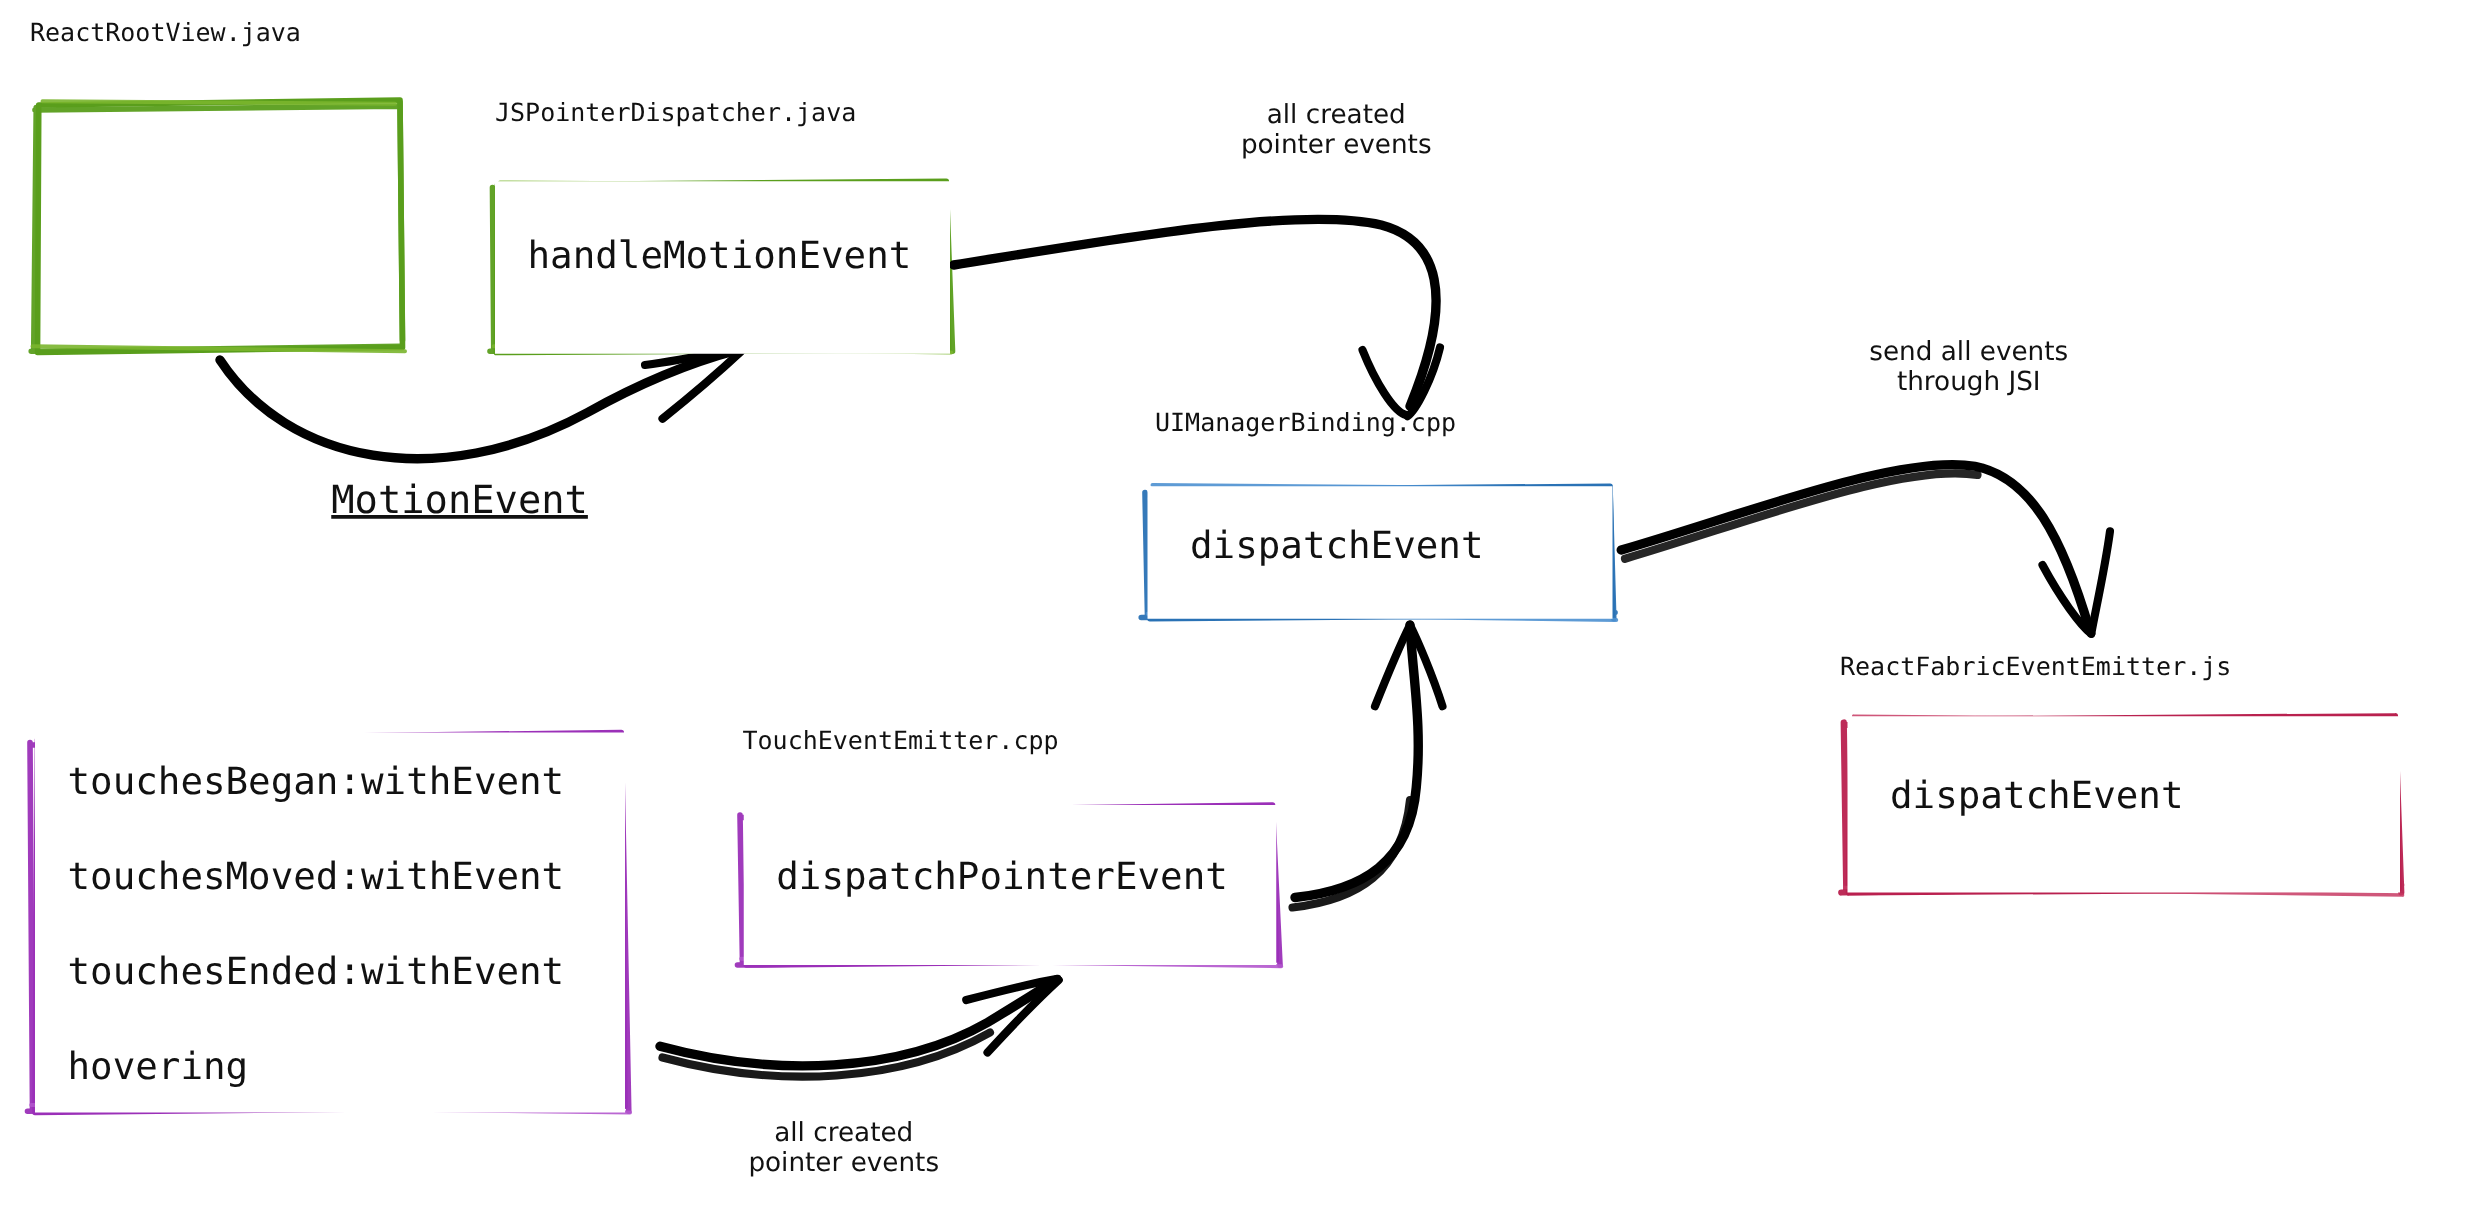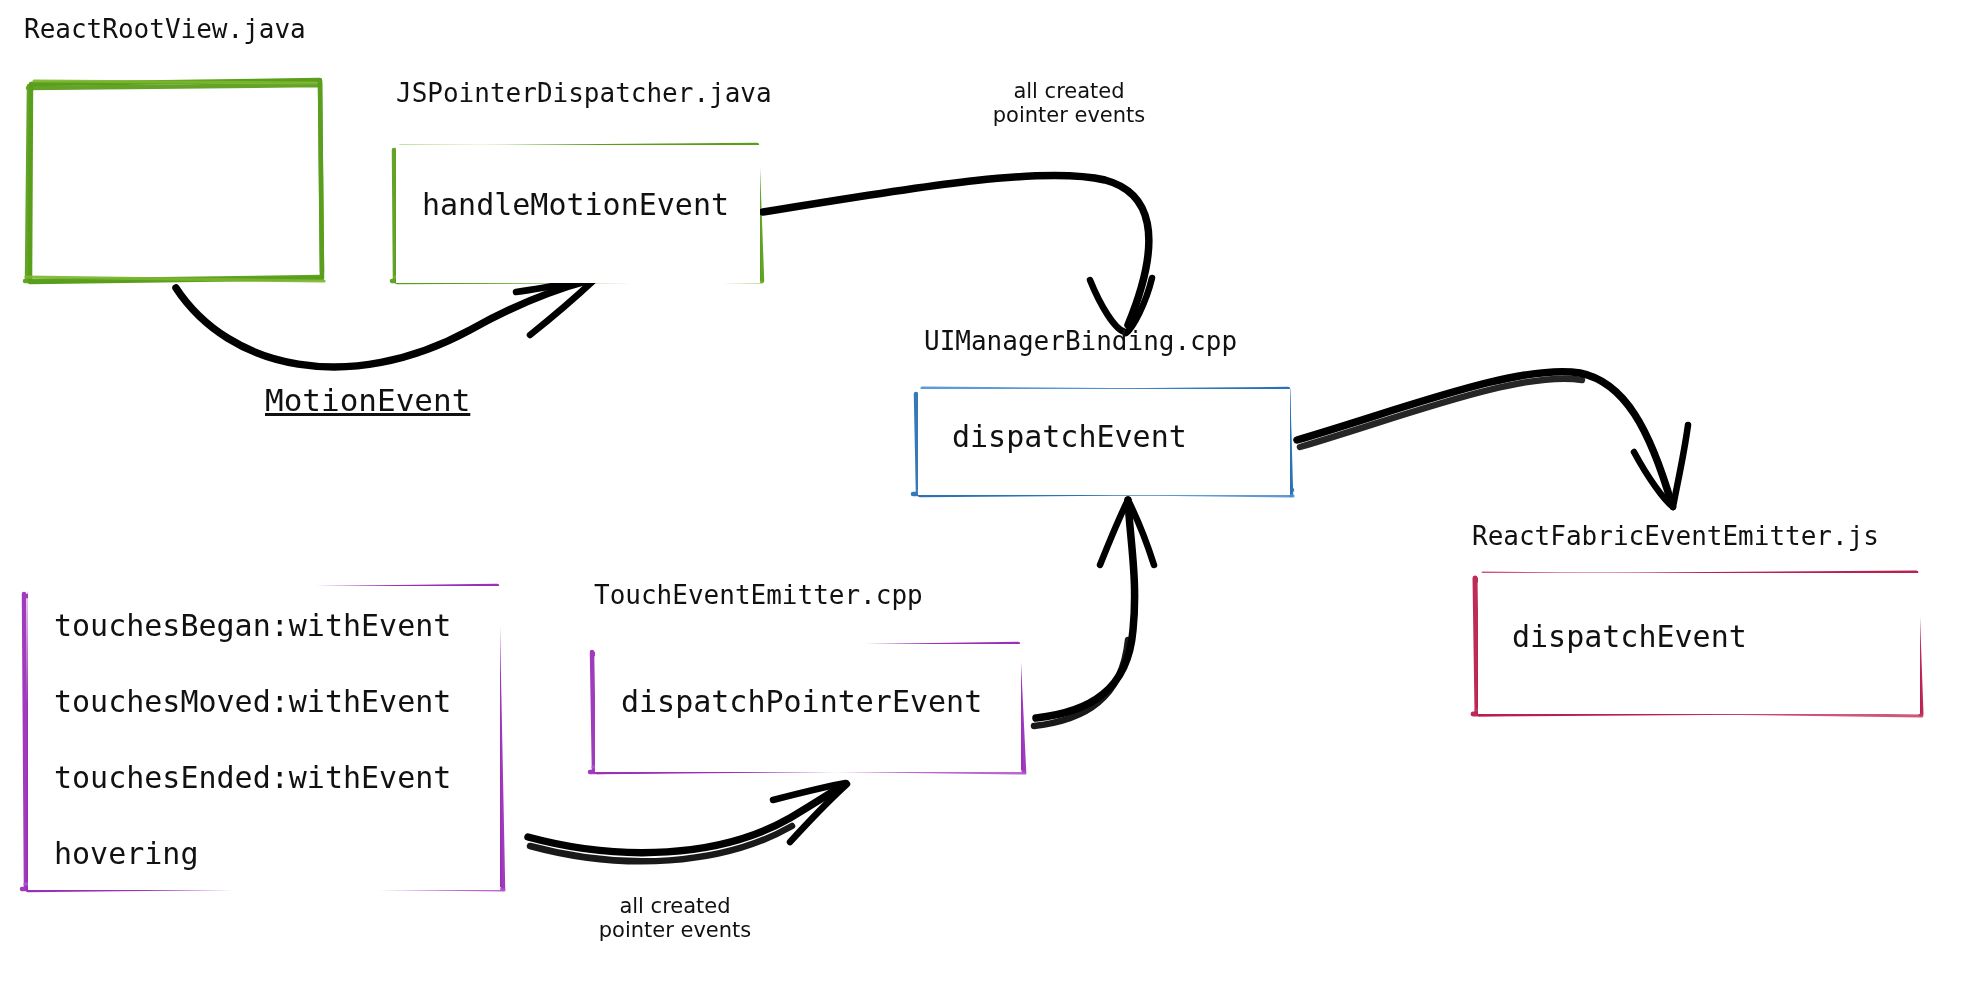--- a/index.html
+++ b/index.html
@@ -3,21 +3,21 @@
 <meta charset="utf-8">
 <style>
   html,body{margin:0;padding:0;background:#ffffff;}
   body{width:1980px;height:985px;overflow:hidden;font-family:"DejaVu Sans Mono",monospace;}
   #stage{position:relative;width:1980px;height:985px;background:#fff;}
 
   .node{position:absolute;box-sizing:border-box;background:#fff;}
   .filelabel{
     position:absolute;
     font-family:"DejaVu Sans Mono","Liberation Mono",monospace;
-    font-size:26px;color:#111;white-space:nowrap;letter-spacing:0px;
+    font-size:20px;color:#111;white-space:nowrap;letter-spacing:0px;
   }
   .edgelabel{
     position:absolute;
     font-family:"DejaVu Sans","Liberation Sans",sans-serif;
     font-size:21px;color:#111;text-align:center;line-height:1.12;white-space:pre-line;
   }
   .methodlabel{
     position:absolute;
     font-family:"DejaVu Sans Mono","Liberation Mono",monospace;
     font-size:30px;color:#111;white-space:nowrap;
@@ -141,19 +141,21 @@
     <div class="methodlabel" style="left:26px;top:40px;">dispatchPointerEvent</div>
   </div>
 
   <div class="node" style="left:1478px;top:573px;width:442px;height:141px;">
     <div class="methodlabel" style="left:34px;top:46px;">dispatchEvent</div>
   </div>
 
   <div class="edgelabel" style="left:924px;top:80px;width:290px;">all created
 pointer events</div>
 
+  <div class="edgelabel" style="left:1430px;top:270px;width:290px;">send all events
+through JSI</div>
 
   <div class="edgelabel" style="left:530px;top:895px;width:290px;">all created
 pointer events</div>
 
   <div class="motionlabel" style="left:265px;top:382px;">MotionEvent</div>
 
 </div>
 
 </body></html>

